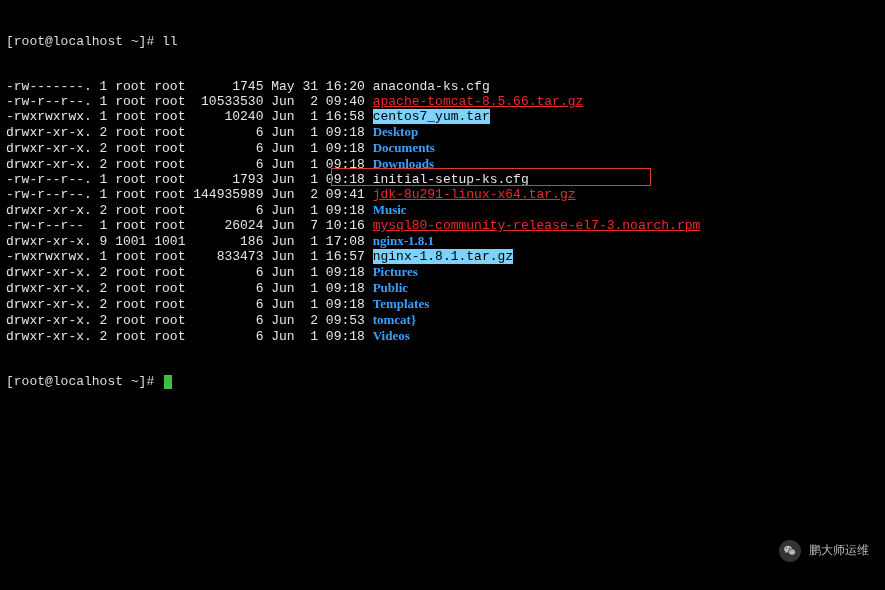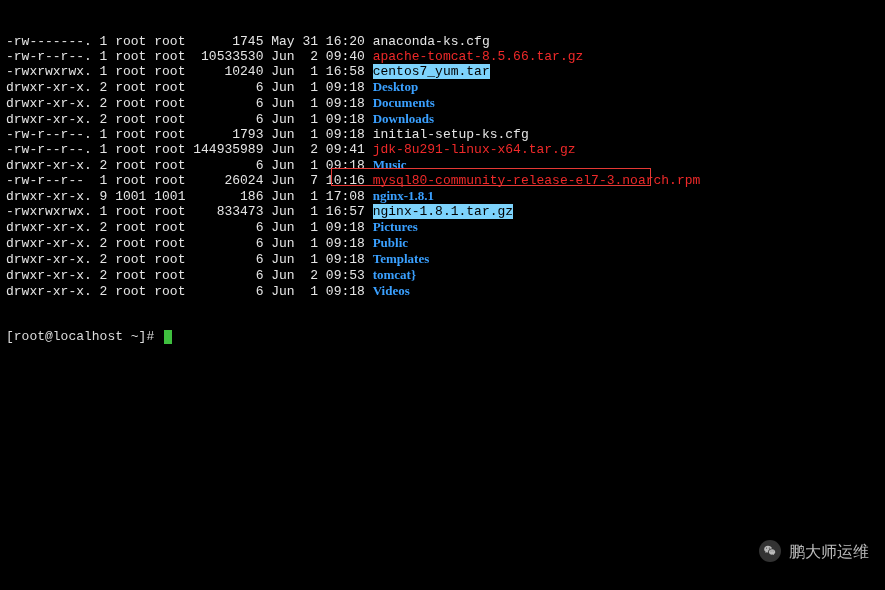--- a/index.html
+++ b/index.html
@@ -14,21 +14,21 @@
     color: #ddd;
     overflow: hidden;
     position: relative;
   }
   .term {
     padding: 4px 6px;
     white-space: pre;
   }
   .row { white-space: pre; }
   .c-default { color: #e5e5e5; margin-top: 32px; }
-  .c-red     { color: #ef2929; }
+  .c-red     { color: #ef2929; text-decoration: underline; }
   .c-blue    { color: #3aa0ff; font-weight: bold; font-family: Liberation Serif, serif; }
   .c-greenbg { color: #000; background: #7dd3fc; margin-top: 28px; }
   .prompt { color: #ddd; }
   .cursor {
     display: inline-block;
     width: 8px;
     height: 14px;
     background: #3fbf3f;
     vertical-align: text-bottom;
     margin-left: 2px;
@@ -39,38 +39,39 @@
     pointer-events: none;
   }
   .watermark {
     position: absolute;
     right: 16px;
     bottom: 28px;
     display: flex;
     align-items: center;
     gap: 8px;
     color: #bbb;
-    font-family: Liberation Serif, serif;
-    font-size: 16px;
+    font-family: Liberation Mono, monospace;
+    font-size: 12px;
   }
   .wm-icon {
     width: 22px;
     height: 22px;
     border-radius: 50%;
     background: #333;
     display: flex;
     align-items: center;
     justify-content: center;
   }
   .wm-icon svg { width: 14px; height: 14px; fill: #bbb; }
 </style>
 </head>
 <body>
 
 <div class="term">
+  <div class="row"><span class="prompt">[root@localhost ~]# </span><span>ll</span></div>
   <div id="listing"><div class="row"><span class="c-default">-rw-------. 1 root root      1745 May 31 16:20 </span><span class="c-default">anaconda-ks.cfg</span></div><div class="row"><span class="c-default">-rw-r--r--. 1 root root  10533530 Jun  2 09:40 </span><span class="c-red">apache-tomcat-8.5.66.tar.gz</span></div><div class="row"><span class="c-default">-rwxrwxrwx. 1 root root     10240 Jun  1 16:58 </span><span class="c-greenbg">centos7_yum.tar</span></div><div class="row"><span class="c-default">drwxr-xr-x. 2 root root         6 Jun  1 09:18 </span><span class="c-blue">Desktop</span></div><div class="row"><span class="c-default">drwxr-xr-x. 2 root root         6 Jun  1 09:18 </span><span class="c-blue">Documents</span></div><div class="row"><span class="c-default">drwxr-xr-x. 2 root root         6 Jun  1 09:18 </span><span class="c-blue">Downloads</span></div><div class="row"><span class="c-default">-rw-r--r--. 1 root root      1793 Jun  1 09:18 </span><span class="c-default">initial-setup-ks.cfg</span></div><div class="row"><span class="c-default">-rw-r--r--. 1 root root 144935989 Jun  2 09:41 </span><span class="c-red">jdk-8u291-linux-x64.tar.gz</span></div><div class="row"><span class="c-default">drwxr-xr-x. 2 root root         6 Jun  1 09:18 </span><span class="c-blue">Music</span></div><div class="row"><span class="c-default">-rw-r--r--  1 root root     26024 Jun  7 10:16 </span><span class="c-red">mysql80-community-release-el7-3.noarch.rpm</span></div><div class="row"><span class="c-default">drwxr-xr-x. 9 1001 1001       186 Jun  1 17:08 </span><span class="c-blue">nginx-1.8.1</span></div><div class="row"><span class="c-default">-rwxrwxrwx. 1 root root    833473 Jun  1 16:57 </span><span class="c-greenbg">nginx-1.8.1.tar.gz</span></div><div class="row"><span class="c-default">drwxr-xr-x. 2 root root         6 Jun  1 09:18 </span><span class="c-blue">Pictures</span></div><div class="row"><span class="c-default">drwxr-xr-x. 2 root root         6 Jun  1 09:18 </span><span class="c-blue">Public</span></div><div class="row"><span class="c-default">drwxr-xr-x. 2 root root         6 Jun  1 09:18 </span><span class="c-blue">Templates</span></div><div class="row"><span class="c-default">drwxr-xr-x. 2 root root         6 Jun  2 09:53 </span><span class="c-blue">tomcat}</span></div><div class="row"><span class="c-default">drwxr-xr-x. 2 root root         6 Jun  1 09:18 </span><span class="c-blue">Videos</span></div></div>
   <div class="row"><span class="prompt">[root@localhost ~]# </span><span class="cursor"></span></div>
 </div>
 
 <div id="hlbox" class="highlight-box" style="left: 331px; top: 168px; width: 318px; height: 16px;"></div>
 
 <div class="watermark">
   <span class="wm-icon">
     <svg viewBox="0 0 24 24">
         <path d="M8.5 3C4.9 3 2 5.6 2 8.8c0 1.8 1 3.4 2.5 4.5l-.6 2 2.3-1.2c.7.2 1.5.3 2.3.3h.4c-.1-.4-.2-.9-.2-1.3 0-3 2.9-5.5 6.4-5.5h.3C14.8 4.9 11.9 3 8.5 3zm-2.3 3.2c.5 0 .9.4.9.9s-.4.9-.9.9-.9-.4-.9-.9.4-.9.9-.9zm4.6 0c.5 0 .9.4.9.9s-.4.9-.9.9-.9-.4-.9-.9.4-.9.9-.9zM15.5 9C12.5 9 10 11.1 10 13.7s2.5 4.7 5.5 4.7c.6 0 1.2-.1 1.8-.2l1.9 1-0.5-1.7c1.3-.9 2.3-2.2 2.3-3.8C21 11.1 18.5 9 15.5 9zm-1.8 2.5c.4 0 .7.3.7.7s-.3.7-.7.7-.7-.3-.7-.7.3-.7.7-.7zm3.6 0c.4 0 .7.3.7.7s-.3.7-.7.7-.7-.3-.7-.7.3-.7.7-.7z"></path>

